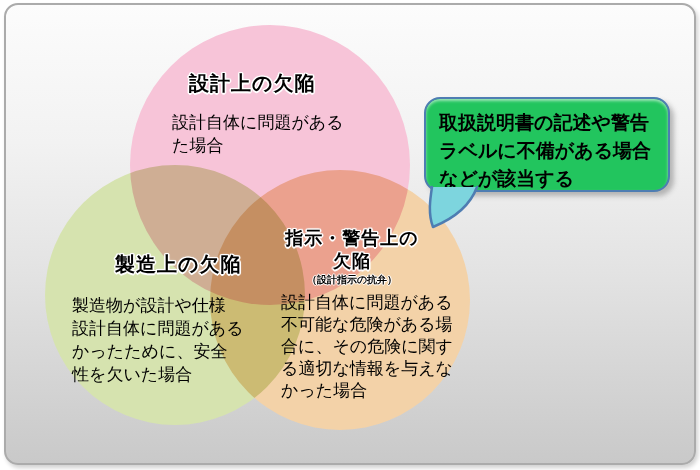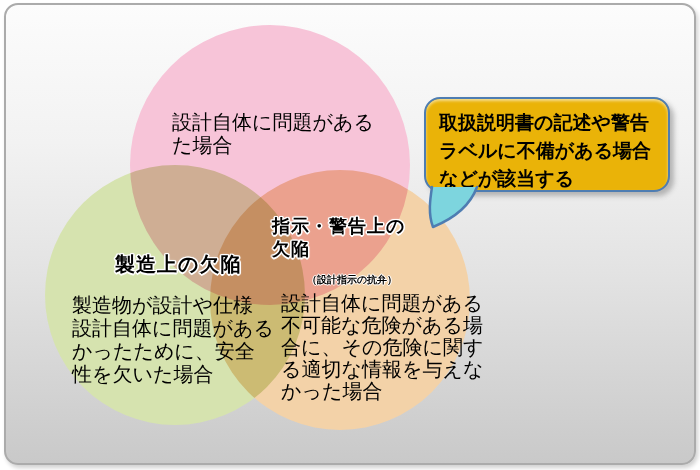--- a/index.html
+++ b/index.html
@@ -17,26 +17,26 @@
   .circle{position:absolute;border-radius:50%;mix-blend-mode:multiply;}
   .circle.pink{left:130px;top:25px;width:280px;height:280px;}
   .circle.green{left:45px;top:165px;width:260px;height:260px;}
   .circle.orange{left:210px;top:170px;width:260px;height:260px;}
   .tb{position:absolute;z-index:2;}
   .vtitle{
     font-weight:bold;font-size:20px;letter-spacing:1px;white-space:nowrap;
     text-shadow:-1.5px 0 #fff,1.5px 0 #fff,0 -1.5px #fff,0 1.5px #fff,
       -1px -1px #fff,1px -1px #fff,-1px 1px #fff,1px 1px #fff,0 0 3px #fff;
   }
-  .vbody{font-size:20px;line-height:23px;white-space:nowrap;}
+  .vbody{font-size:17px;line-height:23px;white-space:nowrap;}
   .t-pink-title{left:189px;top:70px;}
   .t-pink-body{left:172px;top:111px;}
   .t-green-title{left:74px;top:251px;margin-left:41px;}
   .t-green-body{left:72px;top:294px;}
-  .t-orange-title{left:272px;top:215px;width:160px;text-align:left;font-size:18px;line-height:23px;}
+  .t-orange-title{left:272px;top:227px;width:160px;text-align:center;font-size:18px;line-height:23px;}
   .t-orange-sub{
     left:272px;top:273px;width:160px;text-align:center;
     font-size:10px;font-weight:bold;white-space:nowrap;
     text-shadow:-1px 0 #fff,1px 0 #fff,0 -1px #fff,0 1px #fff,0 0 2px #fff;
   }
   .t-orange-body{left:281px;top:292px;line-height:22px;}
   .callout{
     position:absolute;left:424px;top:97px;width:246px;height:95px;z-index:3;
     border:2.5px solid #4E7DB2;border-radius:16px;box-sizing:border-box;
     box-shadow:4px 4px 5px rgba(110,110,110,0.45),inset 0 2px 3px rgba(255,255,255,0.55);
@@ -52,20 +52,21 @@
 
 <div class="stage">
   <div class="panel"></div>
 
   <div class="venn">
     <div class="circle pink" style="background: rgb(247, 196, 216);"></div>
     <div class="circle green" style="background: rgb(214, 227, 175);"></div>
     <div class="circle orange" style="background: rgb(243, 210, 168);"></div>
   </div>
 
+  <div class="tb vtitle t-pink-title">設計上の欠陥</div>
   <div class="tb vbody t-pink-body">
     <span class="line">設計自体に問題がある</span>
     <span class="line">た場合</span>
   </div>
 
   <div class="tb vtitle t-green-title">製造上の欠陥</div>
   <div class="tb vbody t-green-body">
     <span class="line">製造物が設計や仕様</span>
     <span class="line">設計自体に問題がある</span>
     <span class="line">かったために、安全</span>
@@ -78,21 +79,21 @@
   </div>
   <div class="tb t-orange-sub">（設計指示の抗弁）</div>
   <div class="tb vbody t-orange-body">
     <span class="line">設計自体に問題がある</span>
     <span class="line">不可能な危険がある場</span>
     <span class="line">合に、その危険に関す</span>
     <span class="line">る適切な情報を与えな</span>
     <span class="line">かった場合</span>
   </div>
 
-  <div class="callout" style="background: #eab308;">
+  <div class="callout" style="background: #22c55e;">
     <div class="callout-text">
       <span class="line">取扱説明書の記述や警告</span>
       <span class="line">ラベルに不備がある場合</span>
       <span class="line">などが該当する</span>
     </div>
   </div>
   <svg class="callout-tail" width="84" height="56" viewBox="0 0 84 56">
     <path id="tail-path" d="M 64 9 C 57 28 42 40 20 49 C 15 36 17 22 19 9" fill="#7DD5DE" stroke="#4E7DB2" stroke-width="2.5" stroke-linejoin="round" stroke-linecap="round"></path>
   </svg>
 </div>

